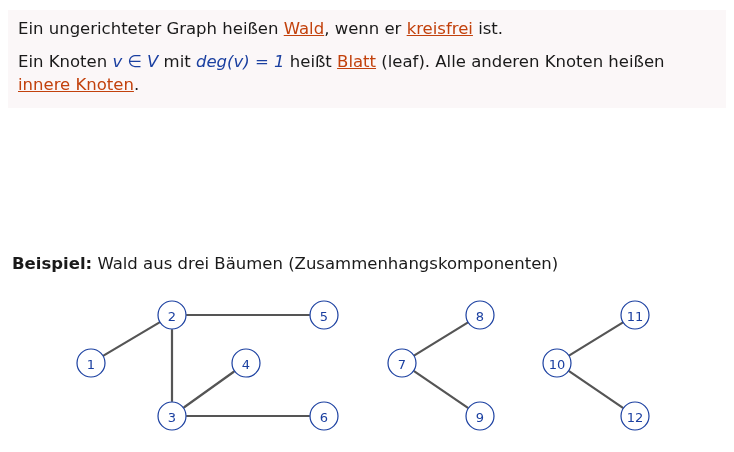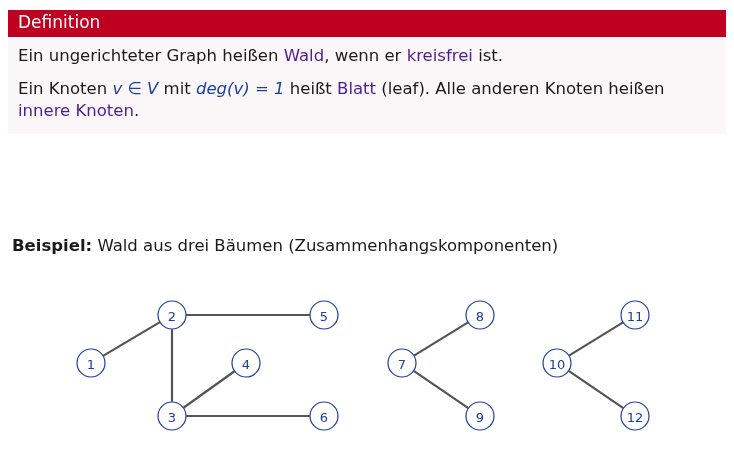--- a/index.html
+++ b/index.html
@@ -38,32 +38,33 @@
     font-size: 16.5px;
     line-height: 1.35;
   }
   .para {
     margin: 0 0 11px 0;
   }
   .para:last-child {
     margin-bottom: 0;
   }
   .red {
-    color: #4c1d95;
+    color: #c2410c;
+    text-decoration: underline;
   }
   .blue {
     color: #1a3fa0;
   }
   .math {
     font-style: italic;
   }
   .example {
     position: absolute;
     left: 12px;
-    top: 236px;
+    top: 254px;
     font-size: 16.5px;
   }
   .example b {
     font-weight: bold;
   }
   .graphs {
     position: absolute;
     left: 0;
     top: 285px;
     width: 734px;
@@ -86,21 +87,20 @@
     stroke-width: 2.2;
     stroke-linecap: round;
   }
 </style>
 </head>
 <body>
 
 <div class="slide">
 
   <div class="block">
-    <div class="block-title">Definition</div>
     <div class="block-body">
       <p class="para"><span>Ein ungerichteter Graph heißen </span><span class="red">Wald</span><span>, wenn er </span><span class="red">kreisfrei</span><span> ist.</span></p>
       <p class="para"><span>Ein Knoten </span><span class="blue math">v ∈ V</span><span> mit </span><span class="blue math">deg(v) = 1</span><span> heißt </span><span class="red">Blatt</span><span> (leaf). Alle anderen Knoten heißen </span><span class="red">innere Knoten</span><span>.</span></p>
     </div>
   </div>
 
   <div class="example">
     <b>Beispiel:</b><span> Wald aus drei Bäumen (Zusammenhangskomponenten)</span>
   </div>
 

